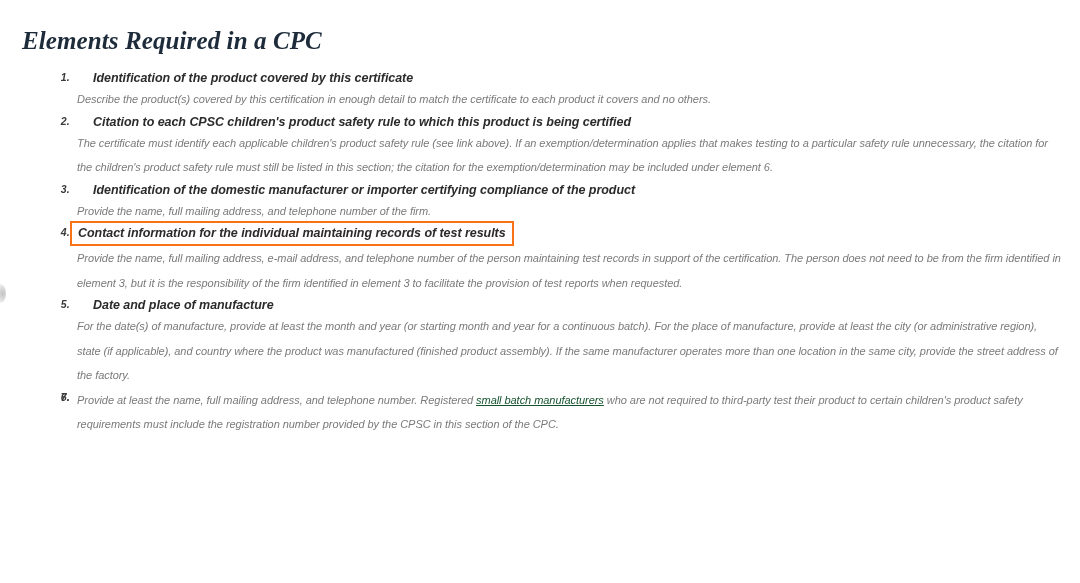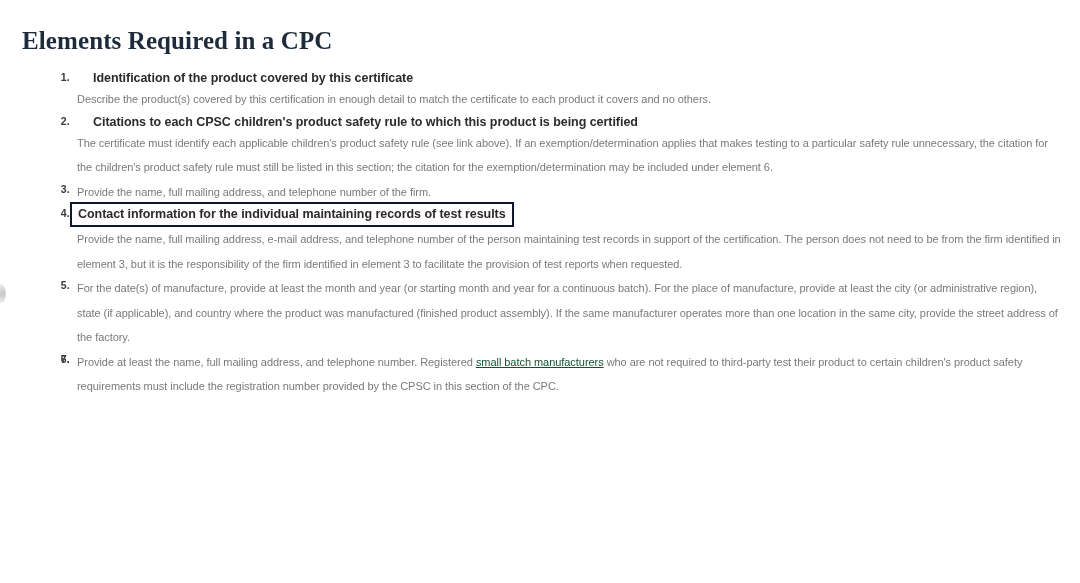--- a/index.html
+++ b/index.html
@@ -12,20 +12,21 @@
     height: 583px;
     overflow: hidden;
     font-family: "Liberation Sans", sans-serif;
     position: relative;
   }
   .page {
     position: relative;
     width: 1032px;
     height: 583px;
     background: #ffffff;
+    font-style: italic;
   }
   .page-title {
     position: absolute;
     left: 22px;
     top: 10px;
     font-family: "Liberation Serif", serif;
     font-size: 25px;
     font-weight: 700;
     color: #1d2b3a;
     letter-spacing: 0.1px;
@@ -58,21 +59,21 @@
     font-size: 12.5px;
     font-weight: 700;
     color: #2b2b2b;
     line-height: 18px;
     letter-spacing: -0.05px;
     margin: 0;
     display: inline-block;
     padding-left: 16px;
   }
   .item-heading.boxed {
-    border: 2px solid #0f172a;
+    border: 2px solid #f97316;
     padding: 2px 6px 3px 6px;
     margin-left: -7px;
     margin-top: -3px;
     background: #fffdfd;
     line-height: 16px;
   }
   .item-body {
     font-size: 11px;
     color: #7a7a7a;
     line-height: 24.5px;
@@ -109,37 +110,39 @@
   <div class="elements-list">
 
     <div class="element-item">
       <span class="item-number">1.</span>
       <div class="item-heading">Identification of the product covered by this certificate</div>
       <p class="item-body">Describe the product(s) covered by this certification in enough detail to match the certificate to each product it covers and no others.</p>
     </div>
 
     <div class="element-item">
       <span class="item-number">2.</span>
-      <div class="item-heading">Citations to each CPSC children's product safety rule to which this product is being certified</div>
+      <div class="item-heading">Citation to each CPSC children's product safety rule to which this product is being certified</div>
       <p class="item-body">The certificate must identify each applicable children's product safety rule (see link above). If an exemption/determination applies that makes testing to a particular safety rule unnecessary, the citation for the children's product safety rule must still be listed in this section; the citation for the exemption/determination may be included under element 6.</p>
     </div>
 
     <div class="element-item">
       <span class="item-number">3.</span>
+      <div class="item-heading">Identification of the domestic manufacturer or importer certifying compliance of the product</div>
       <p class="item-body">Provide the name, full mailing address, and telephone number of the firm.</p>
     </div>
 
     <div class="element-item">
       <span class="item-number">4.</span>
       <div class="item-heading boxed">Contact information for the individual maintaining records of test results</div>
       <p class="item-body">Provide the name, full mailing address, e-mail address, and telephone number of the person maintaining test records in support of the certification. The person does not need to be from the firm identified in element 3, but it is the responsibility of the firm identified in element 3 to facilitate the provision of test reports when requested.</p>
     </div>
 
     <div class="element-item">
       <span class="item-number">5.</span>
+      <div class="item-heading">Date and place of manufacture</div>
       <p class="item-body">For the date(s) of manufacture, provide at least the month and year (or starting month and year for a continuous batch). For the place of manufacture, provide at least the city (or administrative region), state (if applicable), and country where the product was manufactured (finished product assembly). If the same manufacturer operates more than one location in the same city, provide the street address of the factory.</p>
     </div>
 
     <div class="element-item">
       <span class="item-number">6.</span>
     </div>
 
     <div class="element-item">
       <span class="item-number">7.</span>
       <p class="item-body"><span>Provide at least the name, full mailing address, and telephone number. Registered </span><a class="body-link" href="#">small batch manufacturers</a><span> who are not required to third-party test their product to certain children's product safety requirements must include the registration number provided by the CPSC in this section of the CPC.</span></p>

